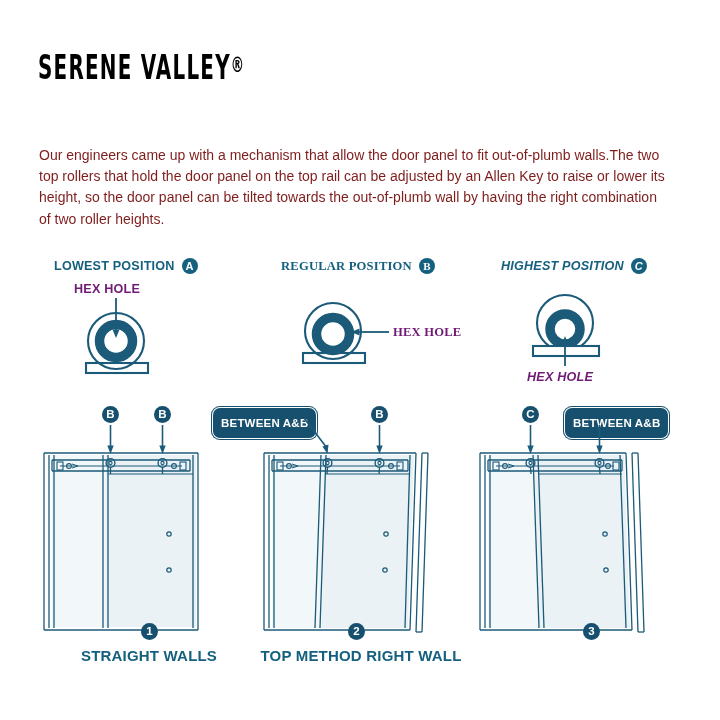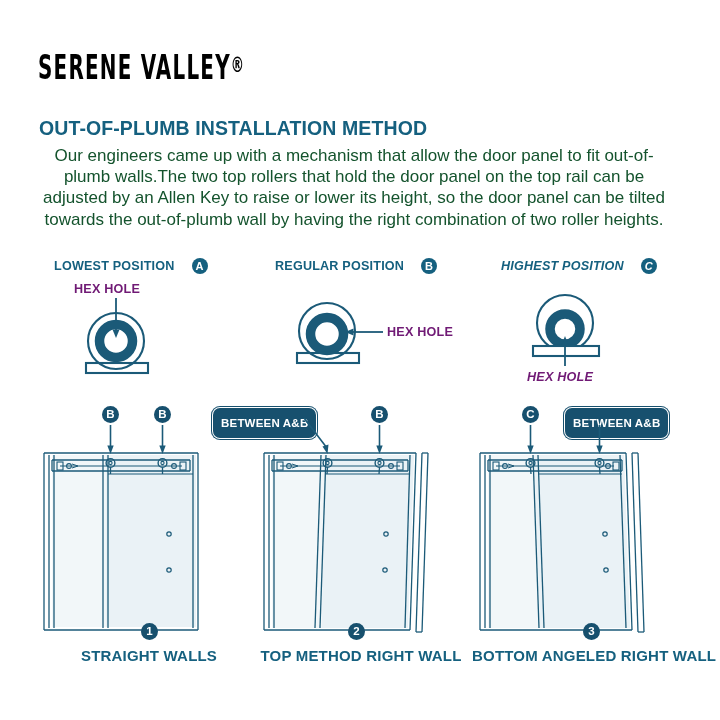--- a/index.html
+++ b/index.html
@@ -53,48 +53,47 @@
     font-weight: 700;
     color: #15607f;
     letter-spacing: 0.1px;
     white-space: nowrap;
   }
   .body-copy {
     position: absolute;
     left: 39px;
     top: 145px;
     width: 630px;
-    font-size: 17px;
+    font-size: 14px;
     line-height: 21.2px;
-    color: #14532d;
-    text-align: center;
+    color: #7f1d1d;
   }
 
   
   .pos-group {
     position: absolute;
     top: 258px;
     width: 232px;
     height: 130px;
   }
   .pos-group.g1 { left: 42px; }
-  .pos-group.g2 { left: 269px; }
+  .pos-group.g2 { left: 275px; font-family: Liberation Serif, serif; }
   .pos-group.g3 { left: 491px; font-style: italic; }
 
   .pos-title {
     position: absolute;
     top: 0;
     font-size: 12.6px;
     font-weight: 700;
     color: #15607f;
     letter-spacing: 0.2px;
     white-space: nowrap;
     display: flex;
     align-items: center;
-    gap: 16px;
+    gap: 6px;
   }
   .pos-title .txt { display: inline-block; }
 
   .letter-badge {
     display: inline-flex;
     align-items: center;
     justify-content: center;
     width: 16px;
     height: 16px;
     border-radius: 50%;
@@ -194,21 +193,20 @@
 </style>
 </head>
 <body>
 
 <div class="page">
 
   <div class="brand">
     <span>SERENE VALLEY</span><span class="reg">®</span>
   </div>
 
-  <div class="heading">OUT-OF-PLUMB INSTALLATION METHOD</div>
   <div class="body-copy">Our engineers came up with a mechanism that allow the door panel to fit out-of-plumb walls.The two top rollers that hold the door panel on the top rail can be adjusted by an Allen Key to raise or lower its height, so the door panel can be tilted towards the out-of-plumb wall by having the right combination of two roller heights.</div>
 
   <div class="pos-group g1">
     <div class="pos-title" style="left:12px;">
       <span class="txt">LOWEST POSITION</span>
       <span class="letter-badge">A</span>
     </div>
     <div class="hex-label" style="left:32px; top:24px;">HEX HOLE</div>
 
     <svg class="pos-svg" width="232" height="130" viewBox="0 0 232 130">
@@ -442,16 +440,15 @@
         <rect x="141" y="58" width="6" height="8" stroke-width="1.1"></rect>
 
         <line x1="66" y1="70" x2="150" y2="70" stroke-width="1.1"></line>
 
         <circle cx="133" cy="130" r="2.2" stroke-width="1.2"></circle>
         <circle cx="134" cy="166" r="2.2" stroke-width="1.2"></circle>
       </g>
     </svg>
 
     <div class="num-badge" style="left:111px; top:219px;">3</div>
-    <div class="door-caption" style="bottom:12px;">BOTTOM ANGELED RIGHT WALL</div>
   </div>
 
 </div>
 
 </body></html>

